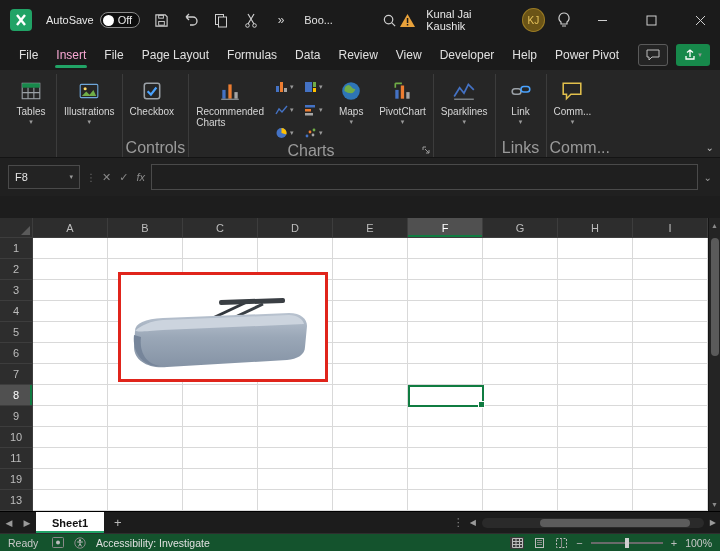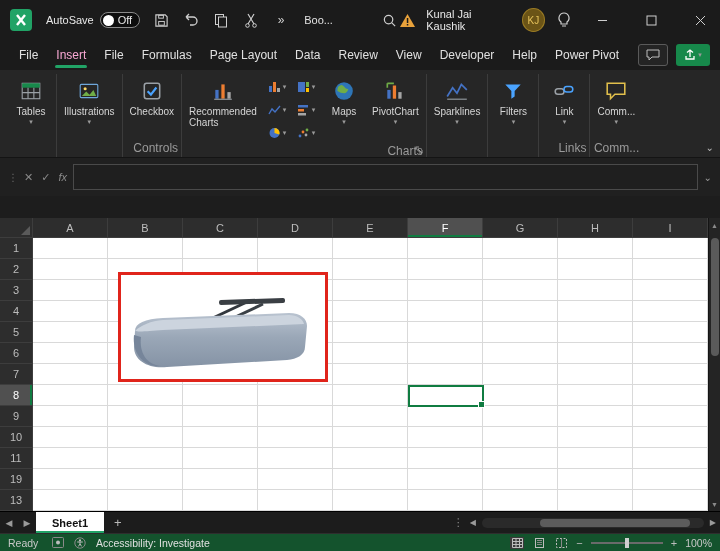--- a/index.html
+++ b/index.html
@@ -33,21 +33,21 @@
   .mtab.active::after{content:"";position:absolute;left:8px;right:8px;bottom:2px;height:3px;background:var(--greenbr);border-radius:2px}
   .menu-right{margin-left:auto;display:flex;align-items:center;gap:8px;padding-right:10px}
   .comment-btn{width:30px;height:22px;border:1px solid #5a5a5a;border-radius:3px;display:flex;align-items:center;justify-content:center;background:#242424}
   .share-btn{width:34px;height:22px;border-radius:3px;background:#17894b;display:flex;align-items:center;justify-content:center;gap:2px;color:#fff}
 
   
   .ribbon{height:88px;background:var(--ribbon);display:flex;align-items:stretch;padding:4px 2px 0 6px;position:relative;border-bottom:1px solid #141414}
   .rgroup{display:flex;flex-direction:column;padding:0 3px;position:relative}
   .rgroup+.rgroup{border-left:1px solid var(--line)}
   .rbtns{flex:1;display:flex;align-items:flex-start;gap:2px}
-  .gcaption{height:16px;font-size:12px;color:var(--dim);text-align:right;line-height:14px;white-space:nowrap}
+  .gcaption{height:16px;font-size:16px;color:var(--dim);text-align:center;line-height:14px;white-space:nowrap}
   .bigbtn{display:flex;flex-direction:column;align-items:center;gap:2px;padding:4px 4px 0;min-width:44px;color:var(--txt);font-size:10px;}
   .bigbtn .ricon{height:26px;display:flex;align-items:center;justify-content:center}
   .blabel{line-height:11px;white-space:nowrap}
   .blabel.wrap{white-space:normal;width:68px}
   .chev{font-size:7px;color:var(--dim);line-height:6px}
   .minigrid{display:grid;grid-template-columns:repeat(2,28px);grid-auto-rows:22px;gap:1px;margin-top:2px}
   .minibtn{display:flex;align-items:center;justify-content:center;gap:2px;color:var(--dim)}
   .launcher{position:absolute;right:2px;bottom:2px;color:var(--dim)}
   .collapse{position:absolute;right:6px;bottom:4px;color:#bbb;font-size:10px}
 
@@ -195,22 +195,22 @@
         </svg>
       </span>
   </div>
 </div>
 
 <div class="menubar">
   <div class="menu-tabs">
       <div class="mtab">File</div>
       <div class="mtab active">Insert</div>
       <div class="mtab">File</div>
+      <div class="mtab">Page Layout</div>
       <div class="mtab">Formulas</div>
-      <div class="mtab">Page Layout</div>
       <div class="mtab">Data</div>
       <div class="mtab">Review</div>
       <div class="mtab">View</div>
       <div class="mtab">Developer</div>
       <div class="mtab">Help</div>
       <div class="mtab">Power Pivot</div>
     </div>
   <div class="menu-right">
     <span class="comment-btn">
       <svg width="14" height="12" viewBox="0 0 14 12">
@@ -378,34 +378,20 @@
               <path d="M2 17.5h18" stroke="#9aa0a6"></path>
             </svg>
         </span>
         <span class="blabel">Sparklines</span>
         <span class="chev">▾</span>
       </div>
     </div>
     <div class="gcaption"></div>
   </div>
 
-  <div class="rgroup">
-    <div class="rbtns">
-      <div class="bigbtn">
-        <span class="ricon">
-          <svg width="22" height="22" viewBox="0 0 20 20">
-              <path d="M3 4 h14 l-5.5 6 v5 l-3 2 v-7z" fill="#4aa3ff"></path>
-            </svg>
-        </span>
-        <span class="blabel">Filters</span>
-        <span class="chev">▾</span>
-      </div>
-    </div>
-    <div class="gcaption"></div>
-  </div>
 
   <div class="rgroup">
     <div class="rbtns">
       <div class="bigbtn">
         <span class="ricon">
           <svg width="22" height="22" viewBox="0 0 20 20">
               <rect x="2" y="8" width="8" height="5" rx="2.5" fill="none" stroke="#9aa0a6" stroke-width="1.4"></rect>
               <rect x="10" y="6" width="8" height="5" rx="2.5" fill="none" stroke="#4aa3ff" stroke-width="1.4"></rect>
             </svg>
         </span>
@@ -428,20 +414,24 @@
         <span class="chev">▾</span>
       </div>
     </div>
     <div class="gcaption">Comm...</div>
   </div>
 
   <span class="collapse">⌄</span>
 </div>
 
 <div class="formulabar">
+  <div class="namebox">
+    <span class="nb-text">F8</span>
+    <span class="chev">▾</span>
+  </div>
   <span class="vdots">⋮</span>
   <div class="fxbtns">
     <span>✕</span>
     <span>✓</span>
     <span style="font-style:italic">fx</span>
   </div>
   <div class="fx-input"></div>
   <span class="fb-expand">⌄</span>
 </div>
 

